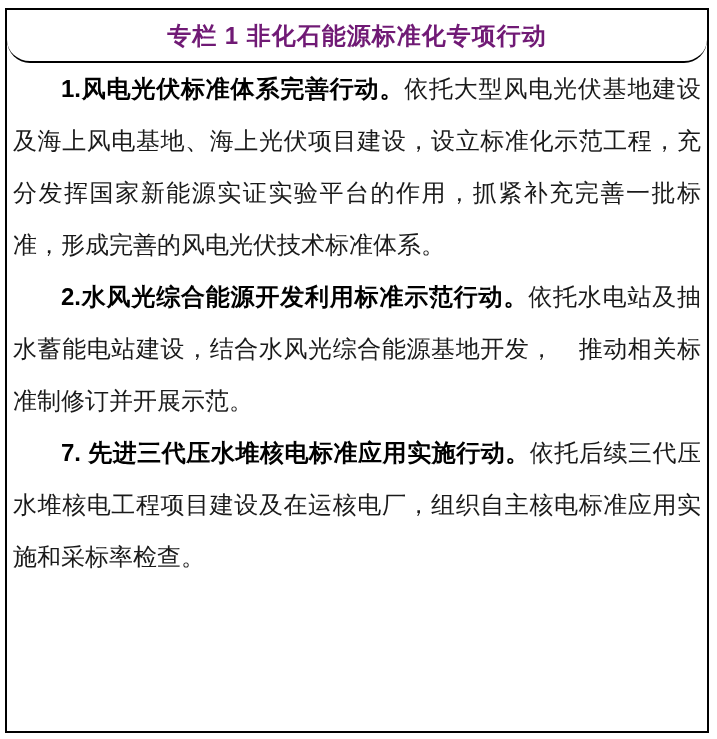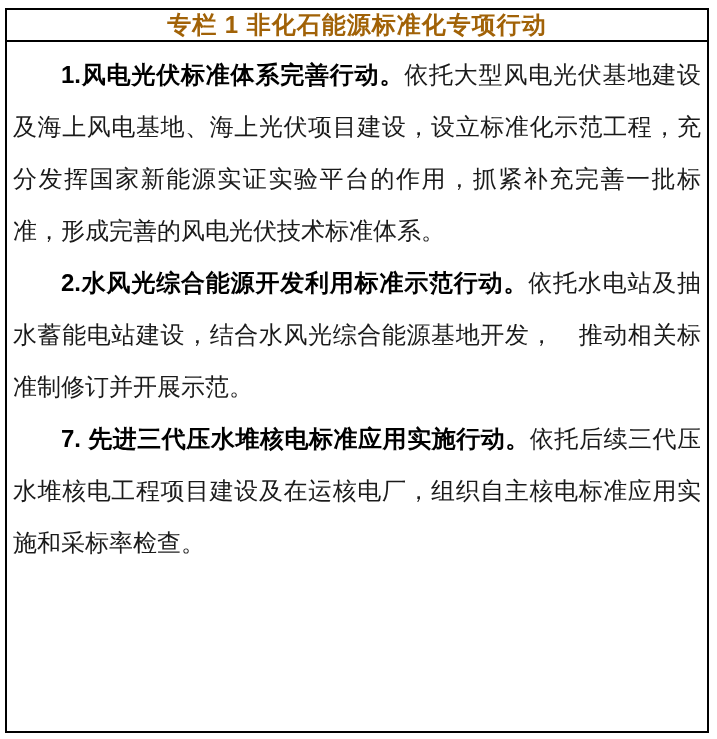--- a/index.html
+++ b/index.html
@@ -18,34 +18,35 @@
     position: absolute;
     left: 5px;
     top: 8px;
     width: 704px;
     height: 725px;
     border: 2px solid #000000;
     background: #ffffff;
     box-sizing: border-box;
   }
   .panel-title {
-    height: 32px;
+    height: 53px;
     border-bottom: 2px solid #000000;
     display: flex;
     align-items: center;
     justify-content: center;
     font-family: "Liberation Sans", sans-serif;
     font-weight: bold;
     font-size: 24px;
-    color: #a16207;
+    color: #701a75;
     letter-spacing: 1px;
     box-sizing: border-box;
+    border-radius: 23px;
   }
   .panel-content {
-    padding: 7px 6px;
+    padding: 0 6px;
   }
   .panel-content p {
     margin: 0;
     font-size: 24px;
     line-height: 52px;
     text-align: justify;
     text-justify: inter-ideograph;
     text-indent: 2em;
     color: #1a1a1a;
   }

